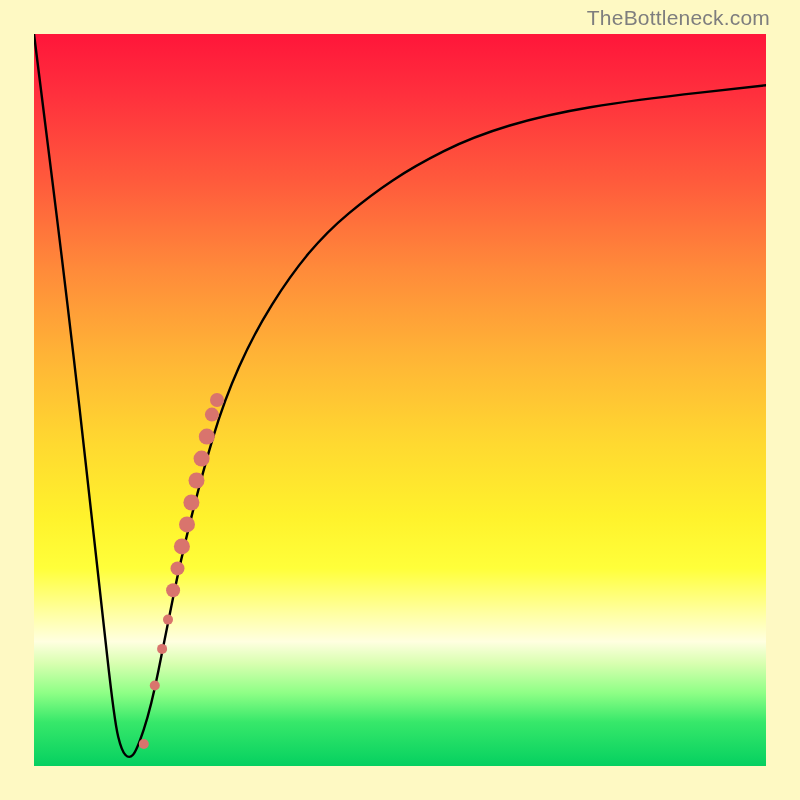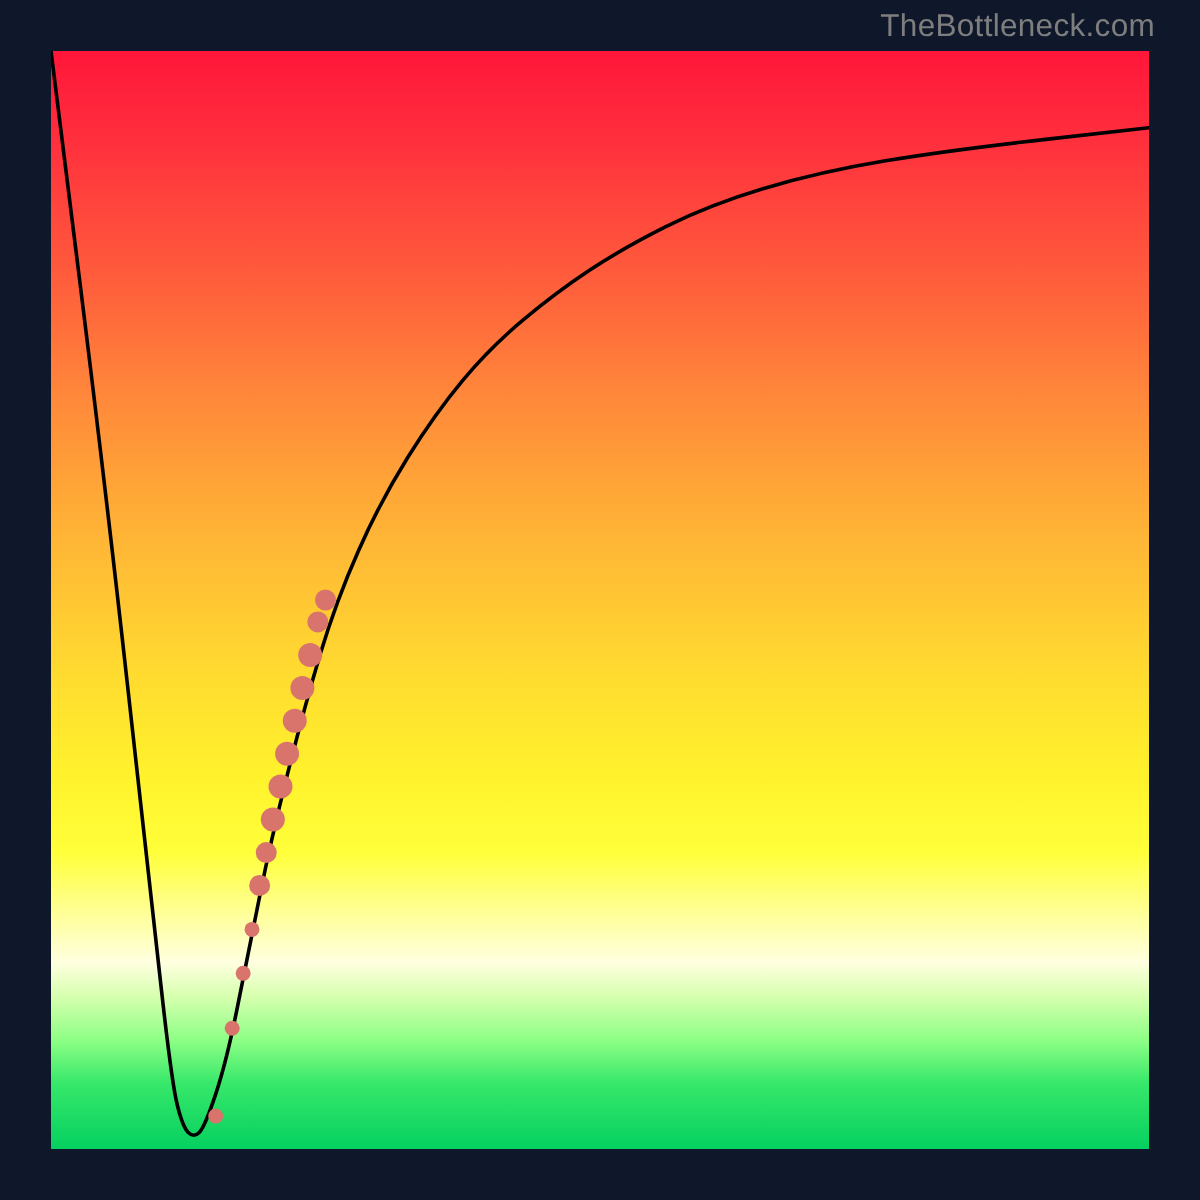--- a/index.html
+++ b/index.html
@@ -8,21 +8,21 @@
     width: 800px;
     height: 800px;
     overflow: hidden;
     background: #000;
     font-family: Arial, Helvetica, sans-serif;
   }
   .frame {
     position: absolute;
     left: 0; top: 0;
     width: 800px; height: 800px;
-    background: #0f172a;
+    background: #fef9c3;
   }
   .plot-area {
     position: absolute;
     left: 34px;
     top: 34px;
     width: 732px;
     height: 732px;
     
     background: linear-gradient(to bottom,
       #ff163a 0%,

